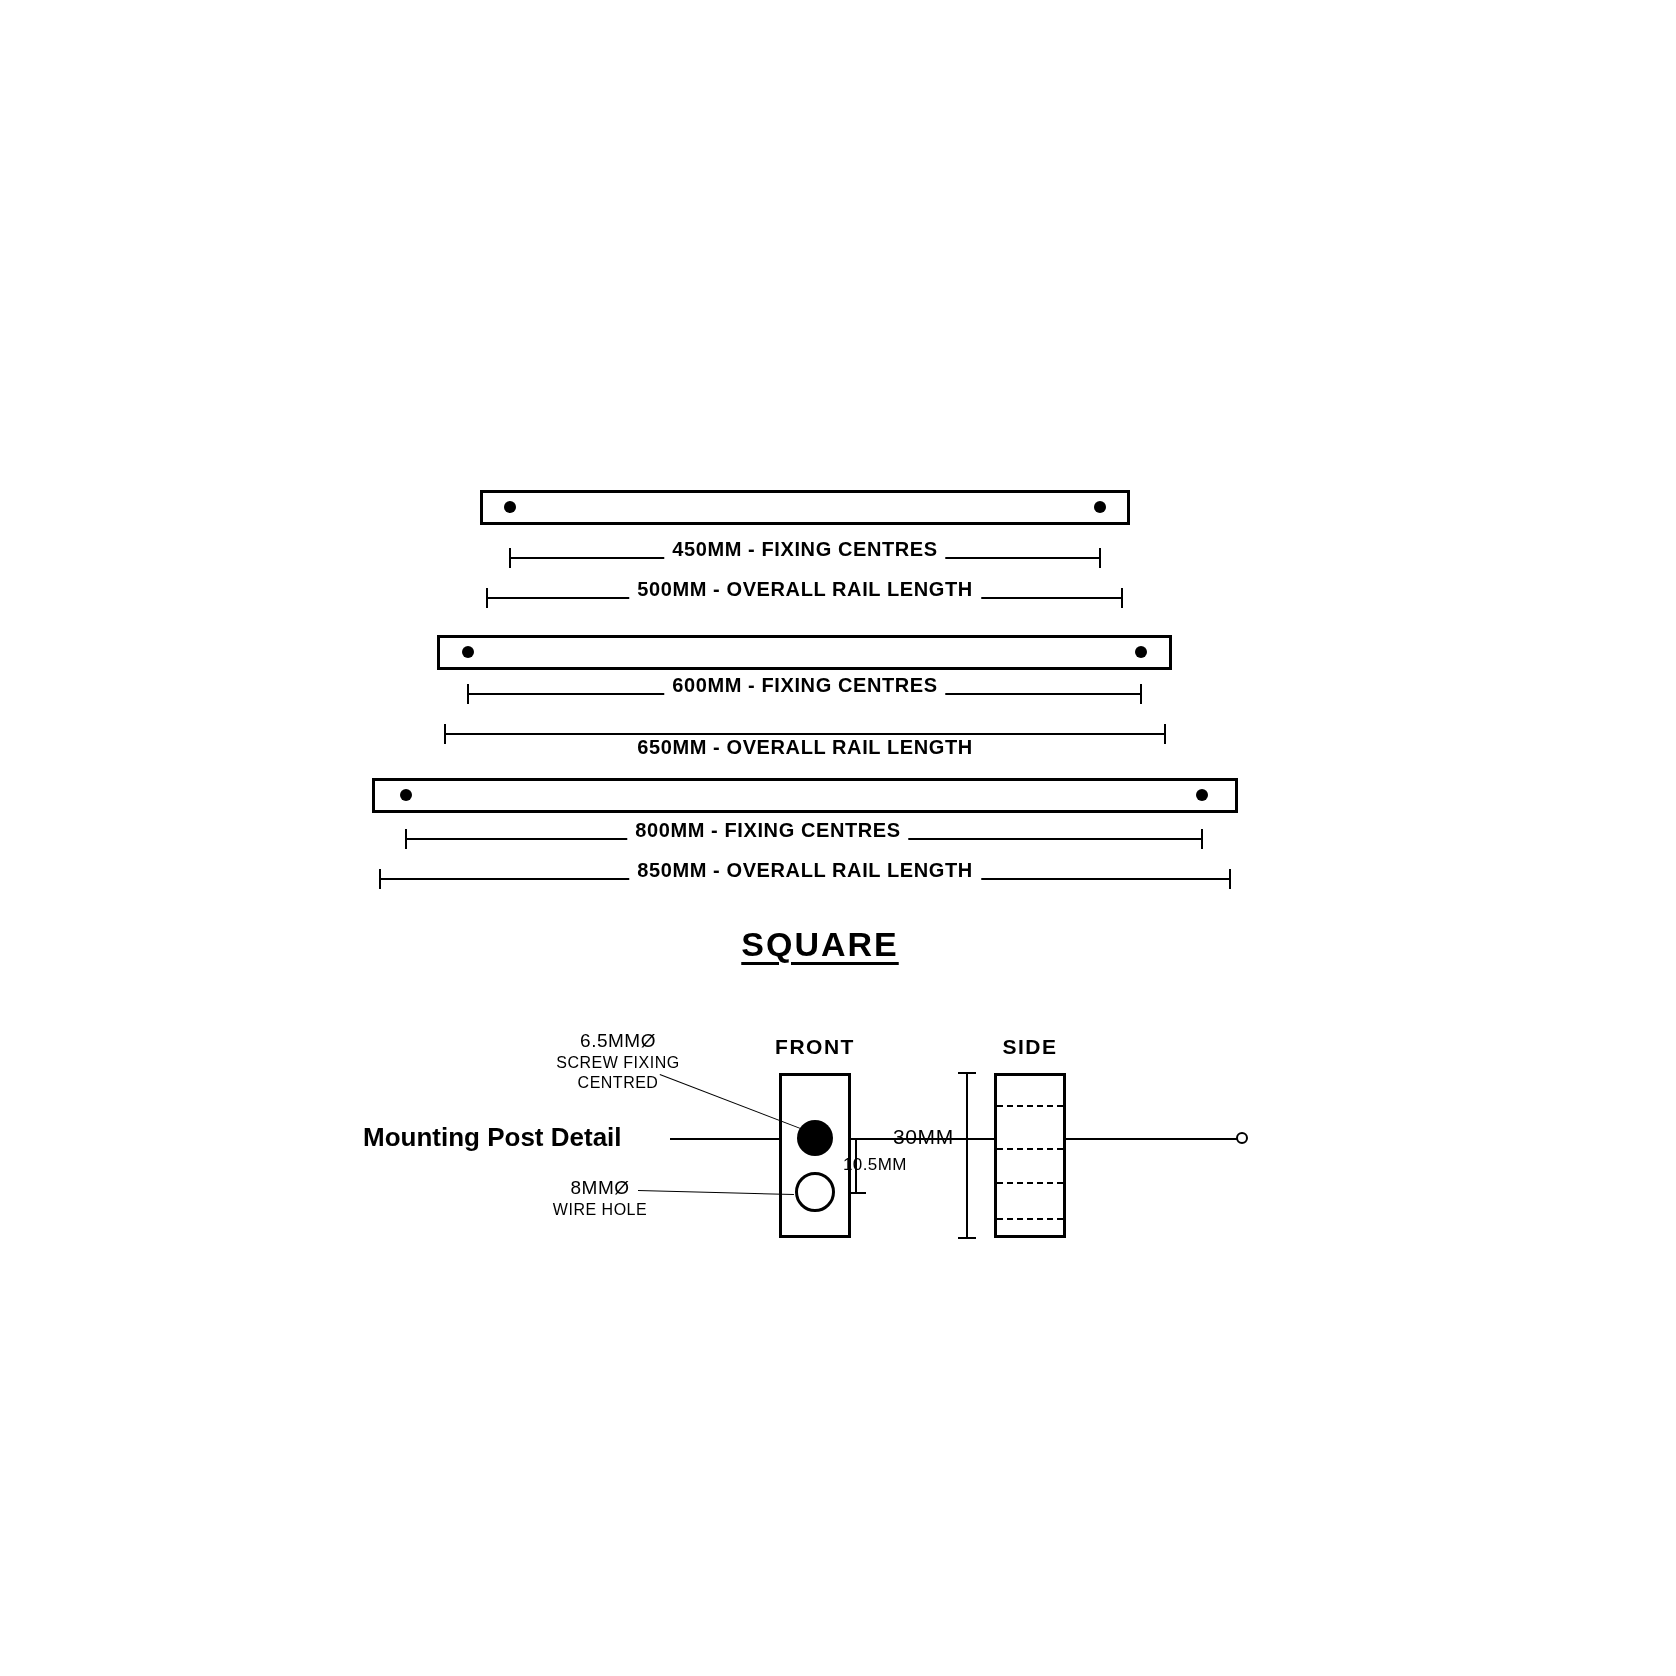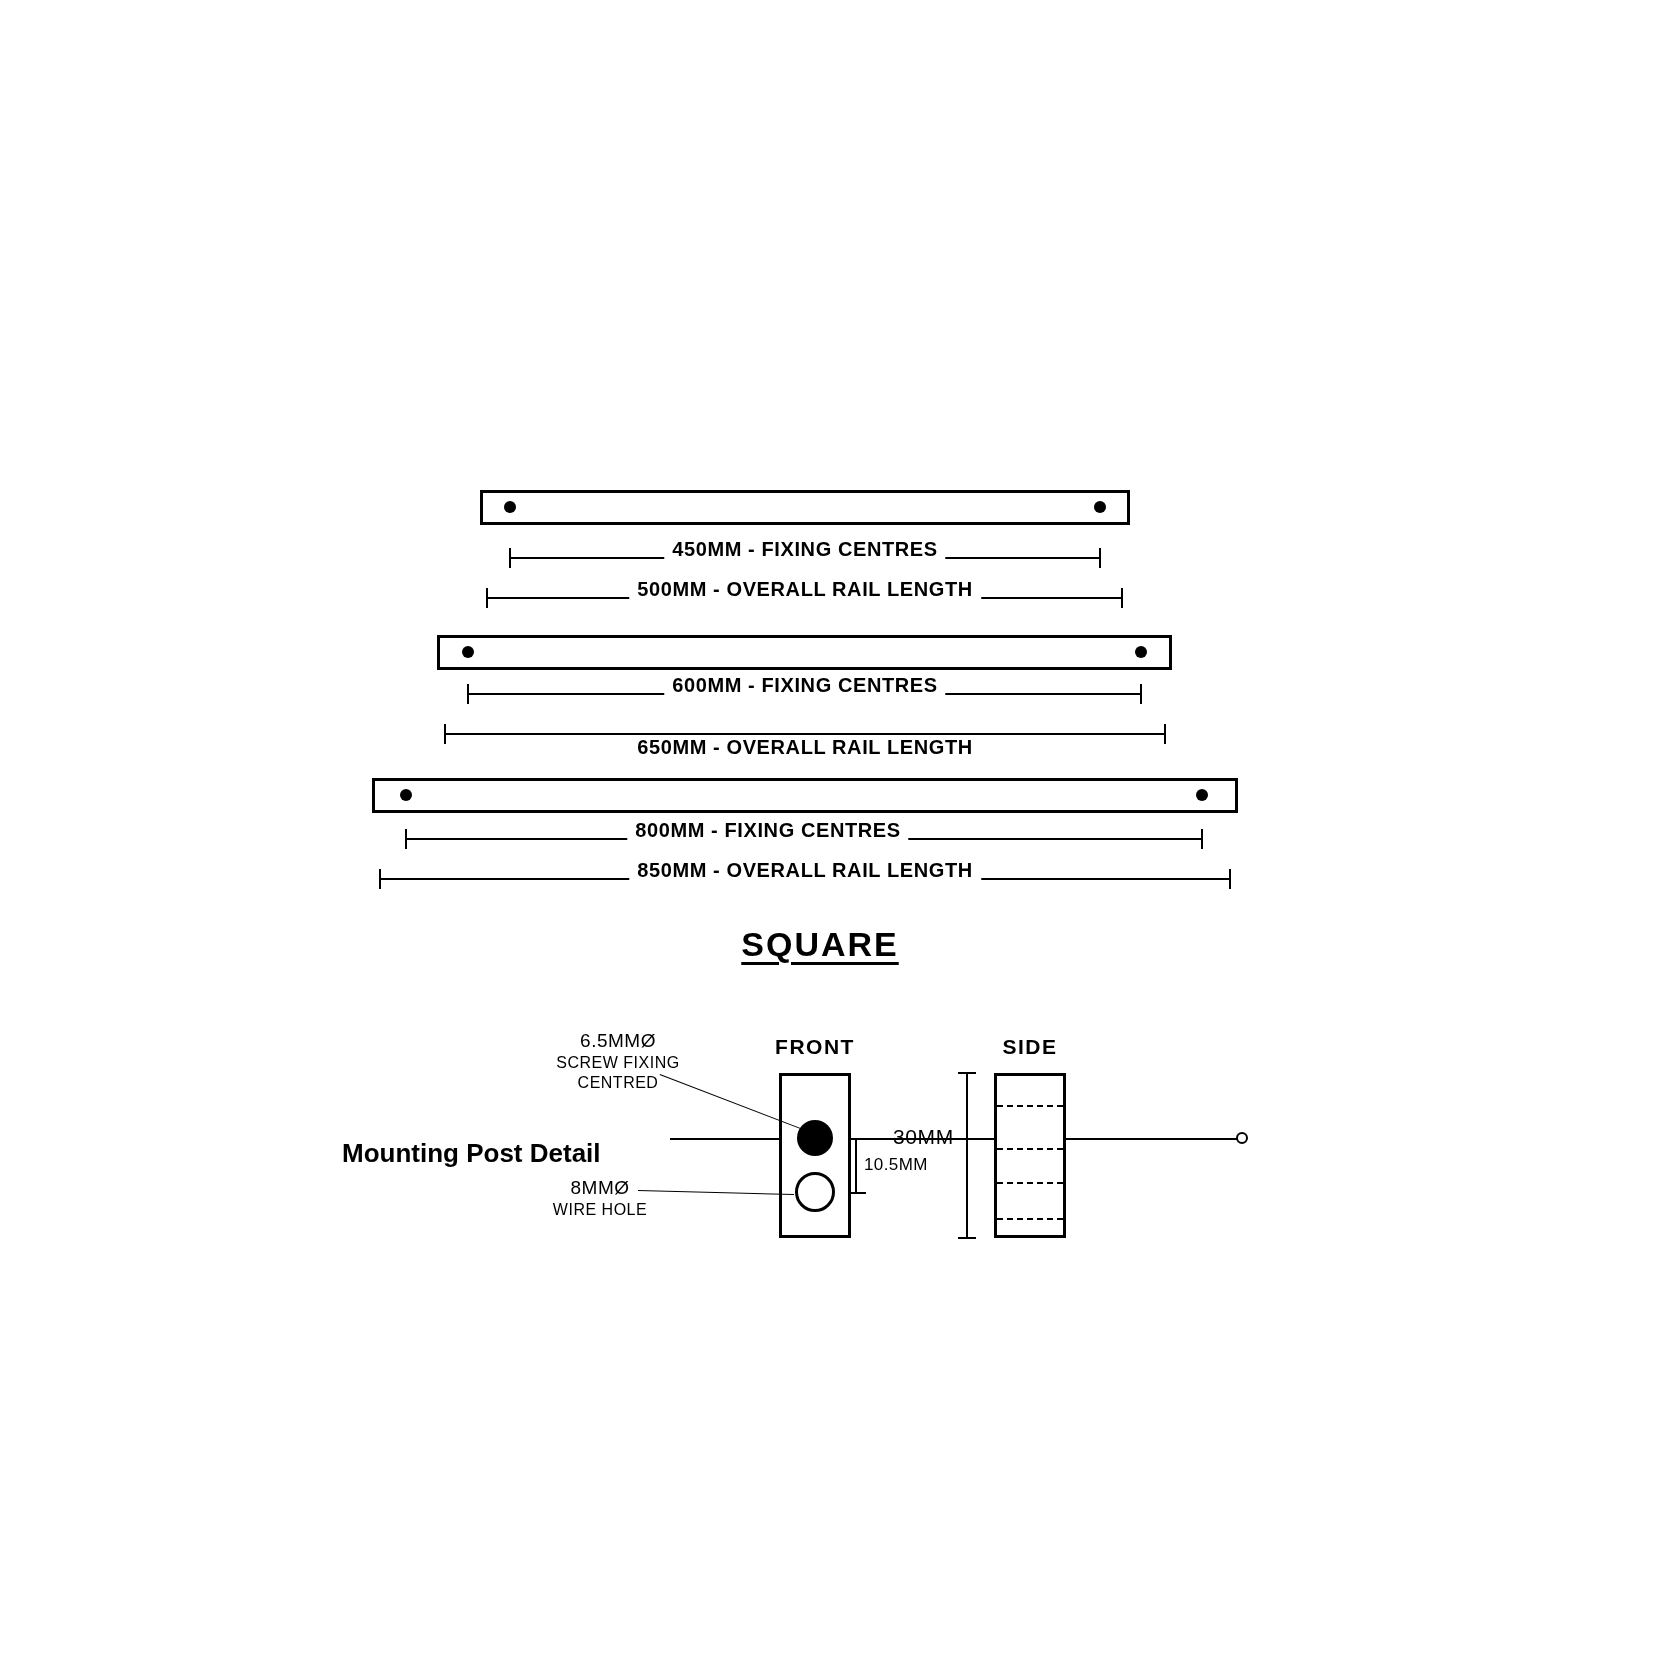--- a/index.html
+++ b/index.html
@@ -212,35 +212,35 @@
   <div class="tick" style="left:1201px; top:829px;"></div>
   <div class="dimlabel" style="left:768px; top:830px;">800MM - FIXING  CENTRES</div>
 
   <div class="dimline" style="left:380px; top:878px; width:851px;"></div>
   <div class="tick" style="left:379px; top:869px;"></div>
   <div class="tick" style="left:1229px; top:869px;"></div>
   <div class="dimlabel" style="left:805px; top:870px;">850MM - OVERALL  RAIL  LENGTH</div>
 
   <div class="square-title" style="left:820px; top:925px;">SQUARE</div>
 
-  <div class="post-title" style="left:342px; top:1122px;margin-top:16px;">Mounting Post Detail</div>
+  <div class="post-title" style="left:363px; top:1122px;">Mounting Post Detail</div>
 
   <div class="centerline" style="left:670px; top:1138px; width:120px;"></div>
   <div class="centerline" style="left:840px; top:1138px; width:404px;"></div>
   <div class="arrowcap" style="left:1236px; top:1132px;"></div>
 
   <div class="view-label" style="left:815px; top:1035px;">FRONT</div>
   <div class="post-box" style="left:779px; top:1073px; width:72px; height:165px;"></div>
   <div class="screw-hole" style="left:797px; top:1120px; width:36px; height:36px;"></div>
   <div class="wire-hole" style="left:795px; top:1172px; width:40px; height:40px;"></div>
 
   <div class="vdim" style="left:855px; top:1139px; height:54px;"></div>
   <div class="vtick" style="left:848px; top:1138px;"></div>
   <div class="vtick" style="left:848px; top:1192px;"></div>
-  <div class="small-dim" style="left:864px; top:1155px;">10.5MM</div>
+  <div class="small-dim" style="left:843px; top:1155px;">10.5MM</div>
 
   <div class="callout" style="left:618px; top:1010px;margin-top:19px;">
     <span>6.5MMØ</span>
     <span class="sub">SCREW  FIXING</span>
     <span class="sub">CENTRED</span>
   </div>
   <div class="leader" style="left:660px; top:1074px; width:165px; transform: rotate(21deg);"></div>
 
   <div class="callout" style="left:600px; top:1176px;">
     <span>8MMØ</span>

